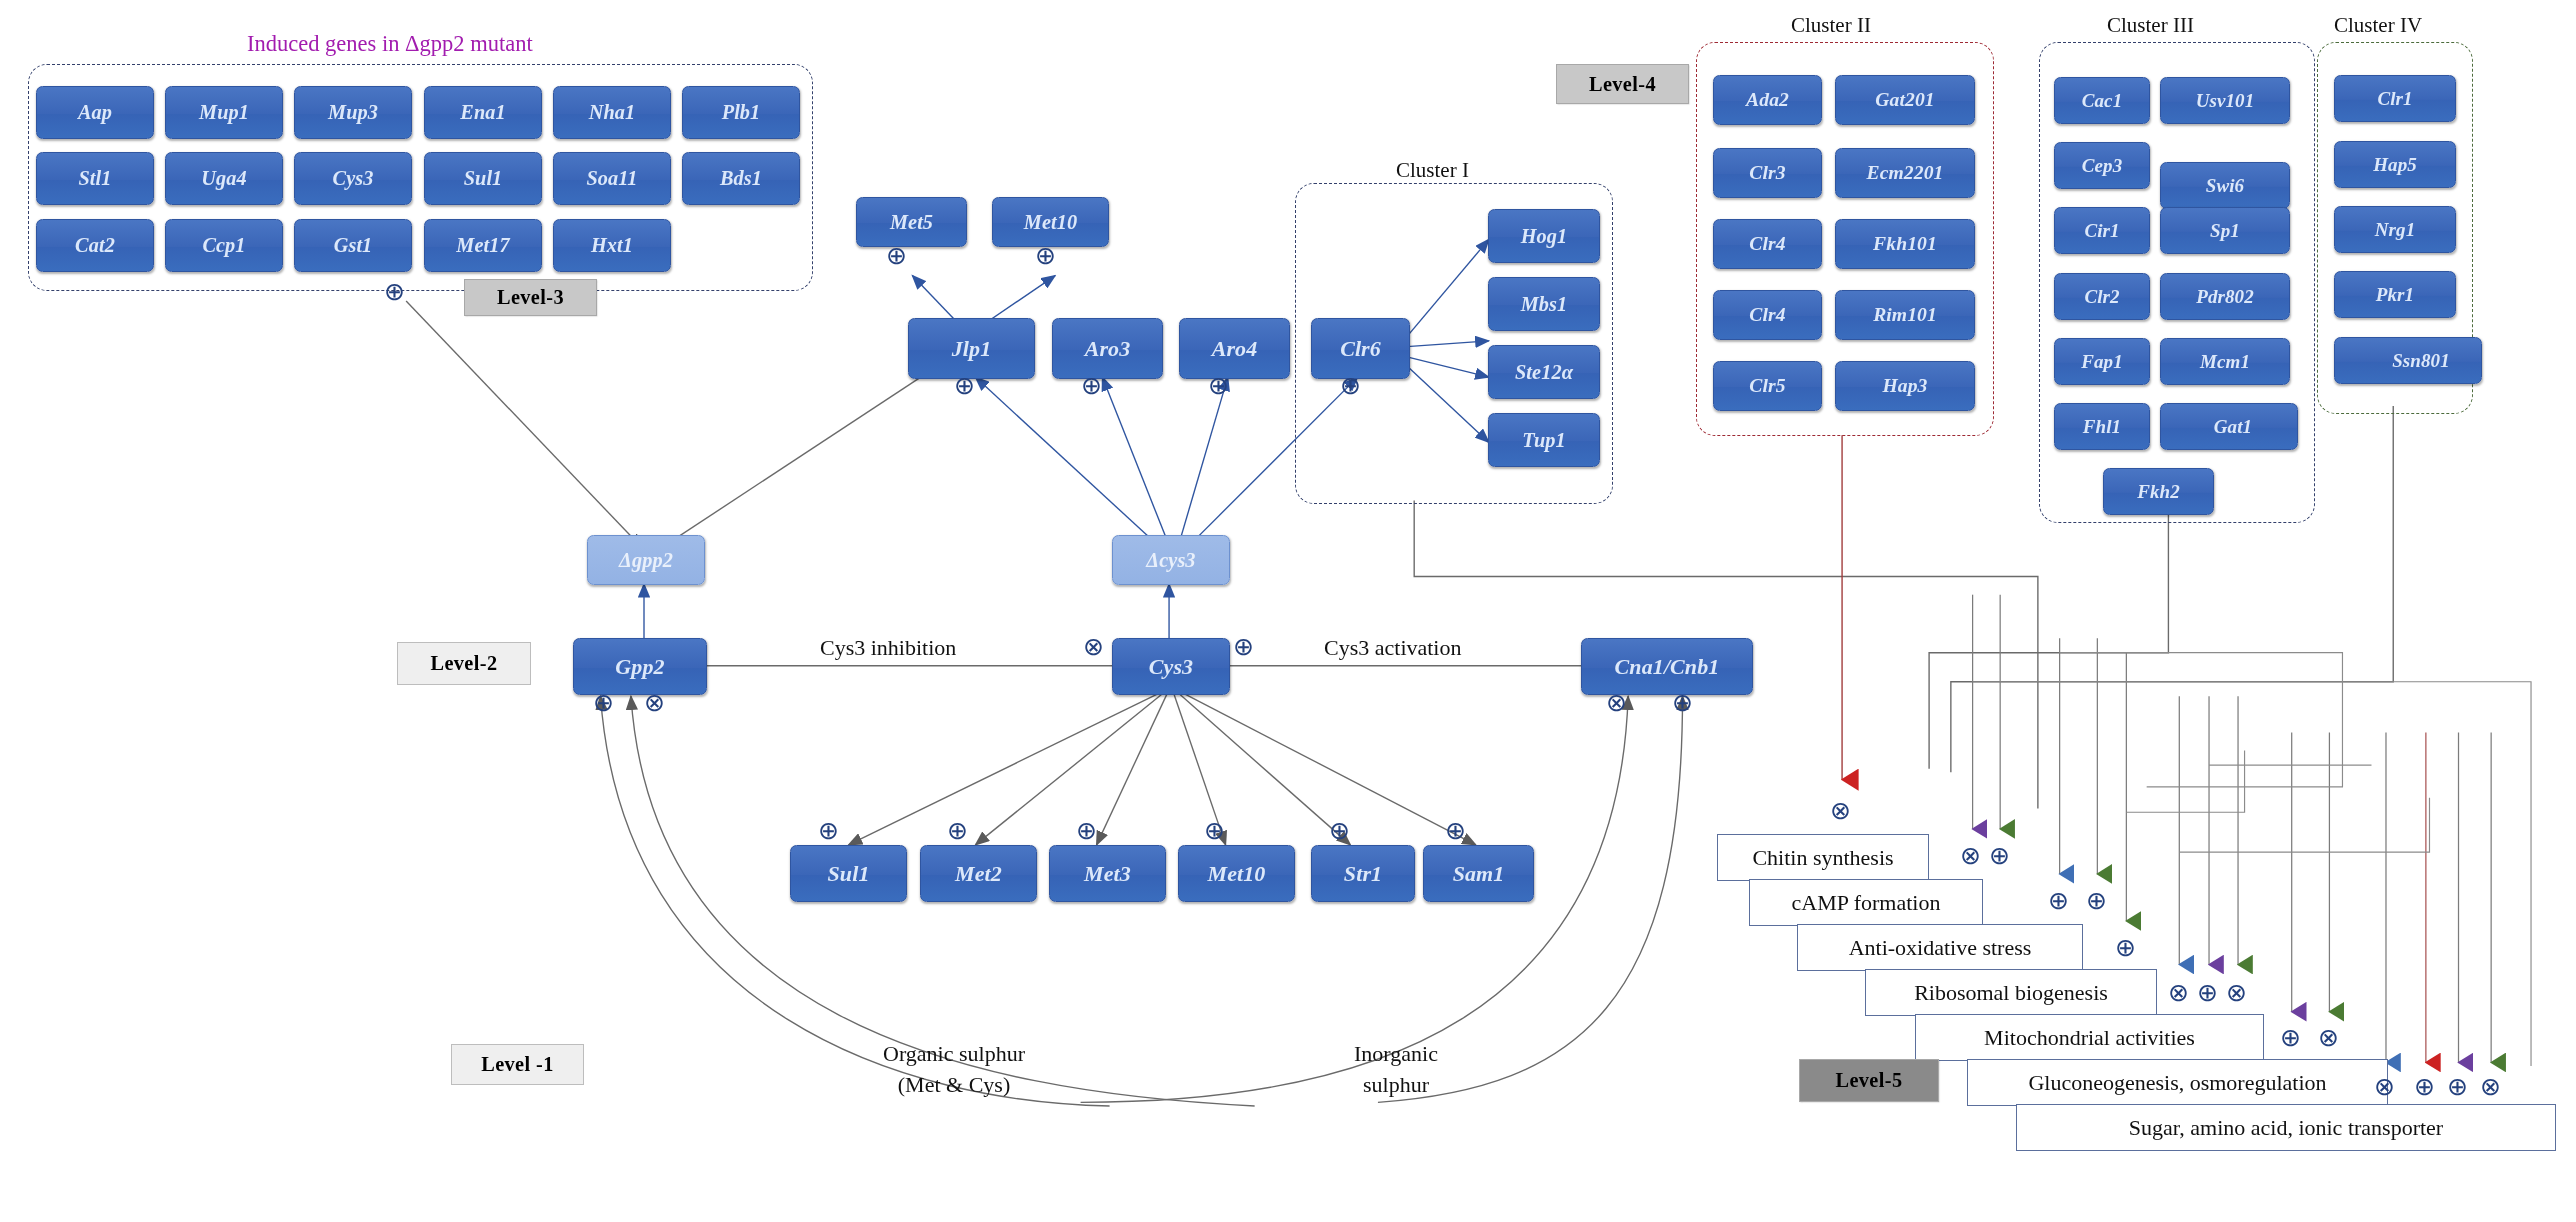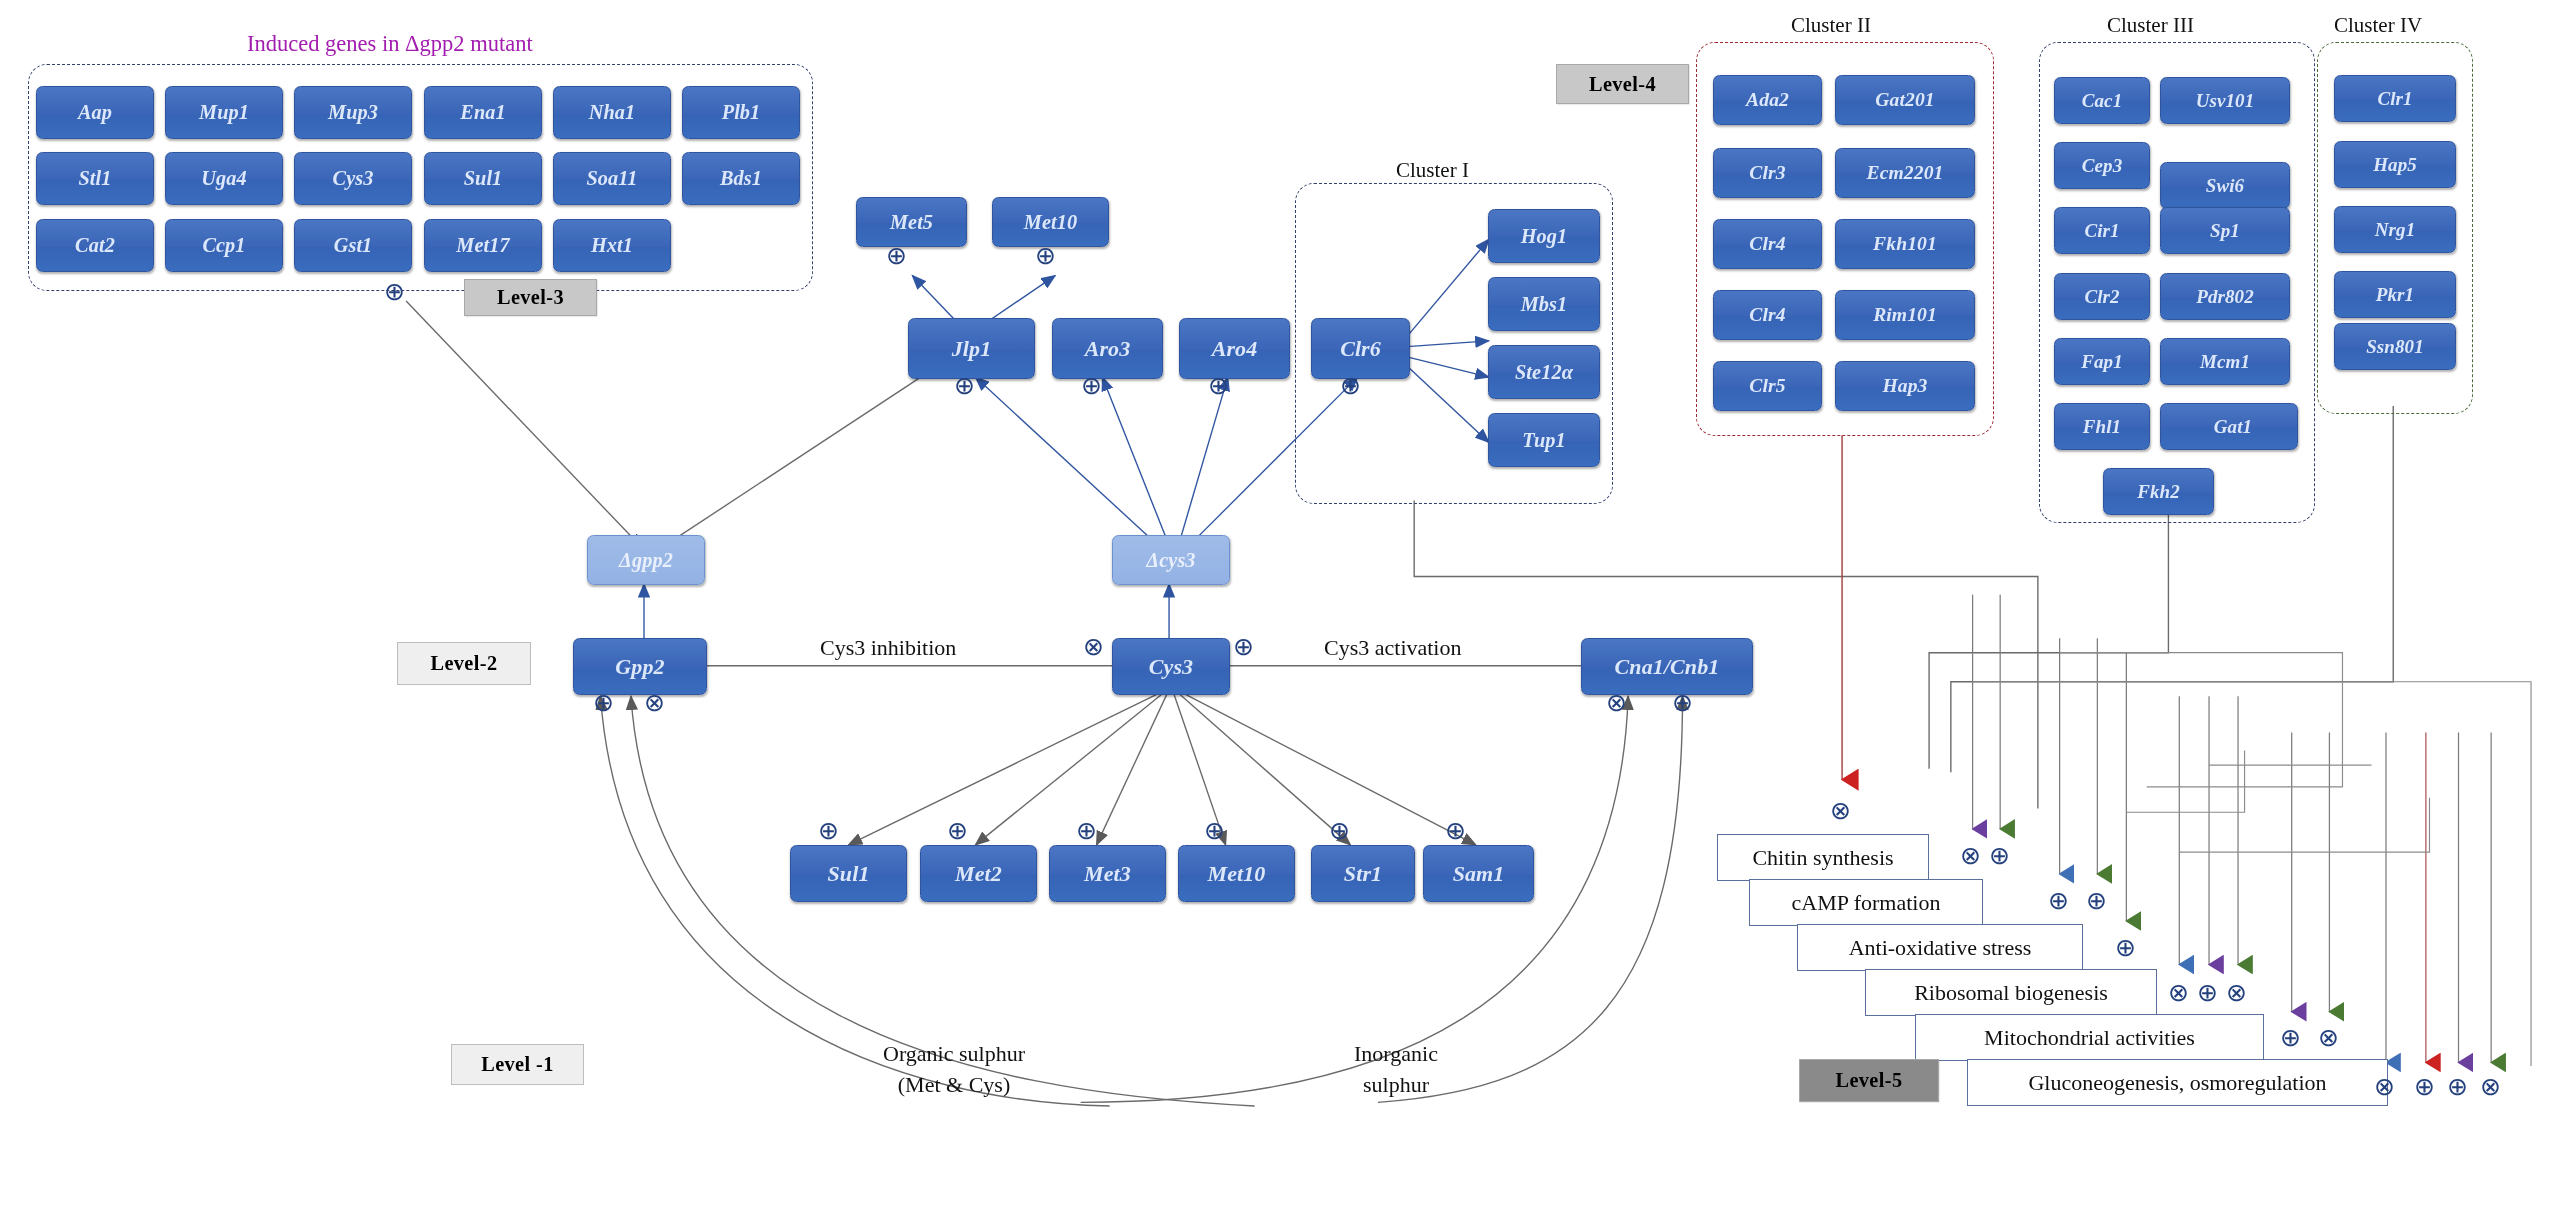--- a/index.html
+++ b/index.html
@@ -249,21 +249,21 @@
   <div class="gene" style="left:2054px;top:403px;width:94px;height:45px;font-size:19px;">Fhl1</div>
   <div class="gene" style="left:2160px;top:403px;width:128px;height:45px;font-size:19px;padding-left:8px;">Gat1</div>
   <div class="gene" style="left:2103px;top:468px;width:109px;height:45px;font-size:19px;">Fkh2</div>
 
   <div class="clabel" style="left:2334px;top:13px;">Cluster IV</div>
   <div class="frame green" style="left:2317px;top:42px;width:154px;height:370px;"></div>
   <div class="gene" style="left:2334px;top:75px;width:120px;height:45px;font-size:19px;">Clr1</div>
   <div class="gene" style="left:2334px;top:141px;width:120px;height:45px;font-size:19px;">Hap5</div>
   <div class="gene" style="left:2334px;top:206px;width:120px;height:45px;font-size:19px;">Nrg1</div>
   <div class="gene" style="left:2334px;top:271px;width:120px;height:45px;font-size:19px;text-align:center;">Pkr1</div>
-  <div class="gene" style="left:2334px;top:323px;width:120px;height:45px;font-size:19px;">Ssn801</div>
+  <div class="gene" style="left:2334px;top:337px;width:120px;height:45px;font-size:19px;padding-left:26px;">Ssn801</div>
 
   <div class="gene mut" style="left:587px;top:535px;width:116px;height:48px;font-size:20.3px;">Δgpp2</div>
   <div class="gene mut" style="left:1112px;top:535px;width:116px;height:48px;font-size:20.3px;">Δcys3</div>
 
   <div class="level light" style="left:397px;top:642px;width:132px;height:41px;">Level-2</div>
 
   <div class="gene" style="left:573px;top:638px;width:132px;height:55px;font-size:22px;">Gpp2</div>
   <div class="gene" style="left:1112px;top:638px;width:116px;height:55px;font-size:22px;">Cys3</div>
   <div class="gene" style="left:1581px;top:638px;width:170px;height:55px;font-size:22px;">Cna1/Cnb1</div>
 
@@ -299,20 +299,21 @@
   <div class="tlab ctr" style="left:838px;top:1072px;width:232px;">(Met &amp; Cys)</div>
   <div class="tlab ctr" style="left:1298px;top:1041px;width:196px;">Inorganic</div>
   <div class="tlab ctr" style="left:1298px;top:1072px;width:196px;">sulphur</div>
 
   <div class="pbar" style="left:1717px;top:834px;width:210px;height:45px;">Chitin synthesis</div>
   <div class="pbar" style="left:1749px;top:879px;width:232px;height:45px;">cAMP formation</div>
   <div class="pbar" style="left:1797px;top:924px;width:284px;height:45px;">Anti-oxidative stress</div>
   <div class="pbar" style="left:1865px;top:969px;width:290px;height:45px;">Ribosomal biogenesis</div>
   <div class="pbar" style="left:1915px;top:1014px;width:347px;height:45px;">Mitochondrial activities</div>
   <div class="pbar" style="left:1967px;top:1059px;width:419px;height:45px;">Gluconeogenesis, osmoregulation</div>
+  <div class="pbar" style="left:2016px;top:1104px;width:538px;height:45px;">Sugar, amino acid, ionic transporter</div>
 
   <div class="level dark" style="left:1799px;top:1059px;width:138px;height:41px;">Level-5</div>
 
   <div class="tlab" style="left:1830px;top:796px;font-size:25px;color:#24417e;">⊗</div>
   <div class="tlab" style="left:1960px;top:841px;font-size:25px;color:#24417e;">⊗</div>
   <div class="tlab" style="left:1989px;top:841px;font-size:25px;color:#24417e;">⊕</div>
   <div class="tlab" style="left:2048px;top:886px;font-size:25px;color:#24417e;">⊕</div>
   <div class="tlab" style="left:2086px;top:886px;font-size:25px;color:#24417e;">⊕</div>
   <div class="tlab" style="left:2115px;top:933px;font-size:25px;color:#24417e;">⊕</div>
   <div class="tlab" style="left:2168px;top:978px;font-size:25px;color:#24417e;">⊗</div>

